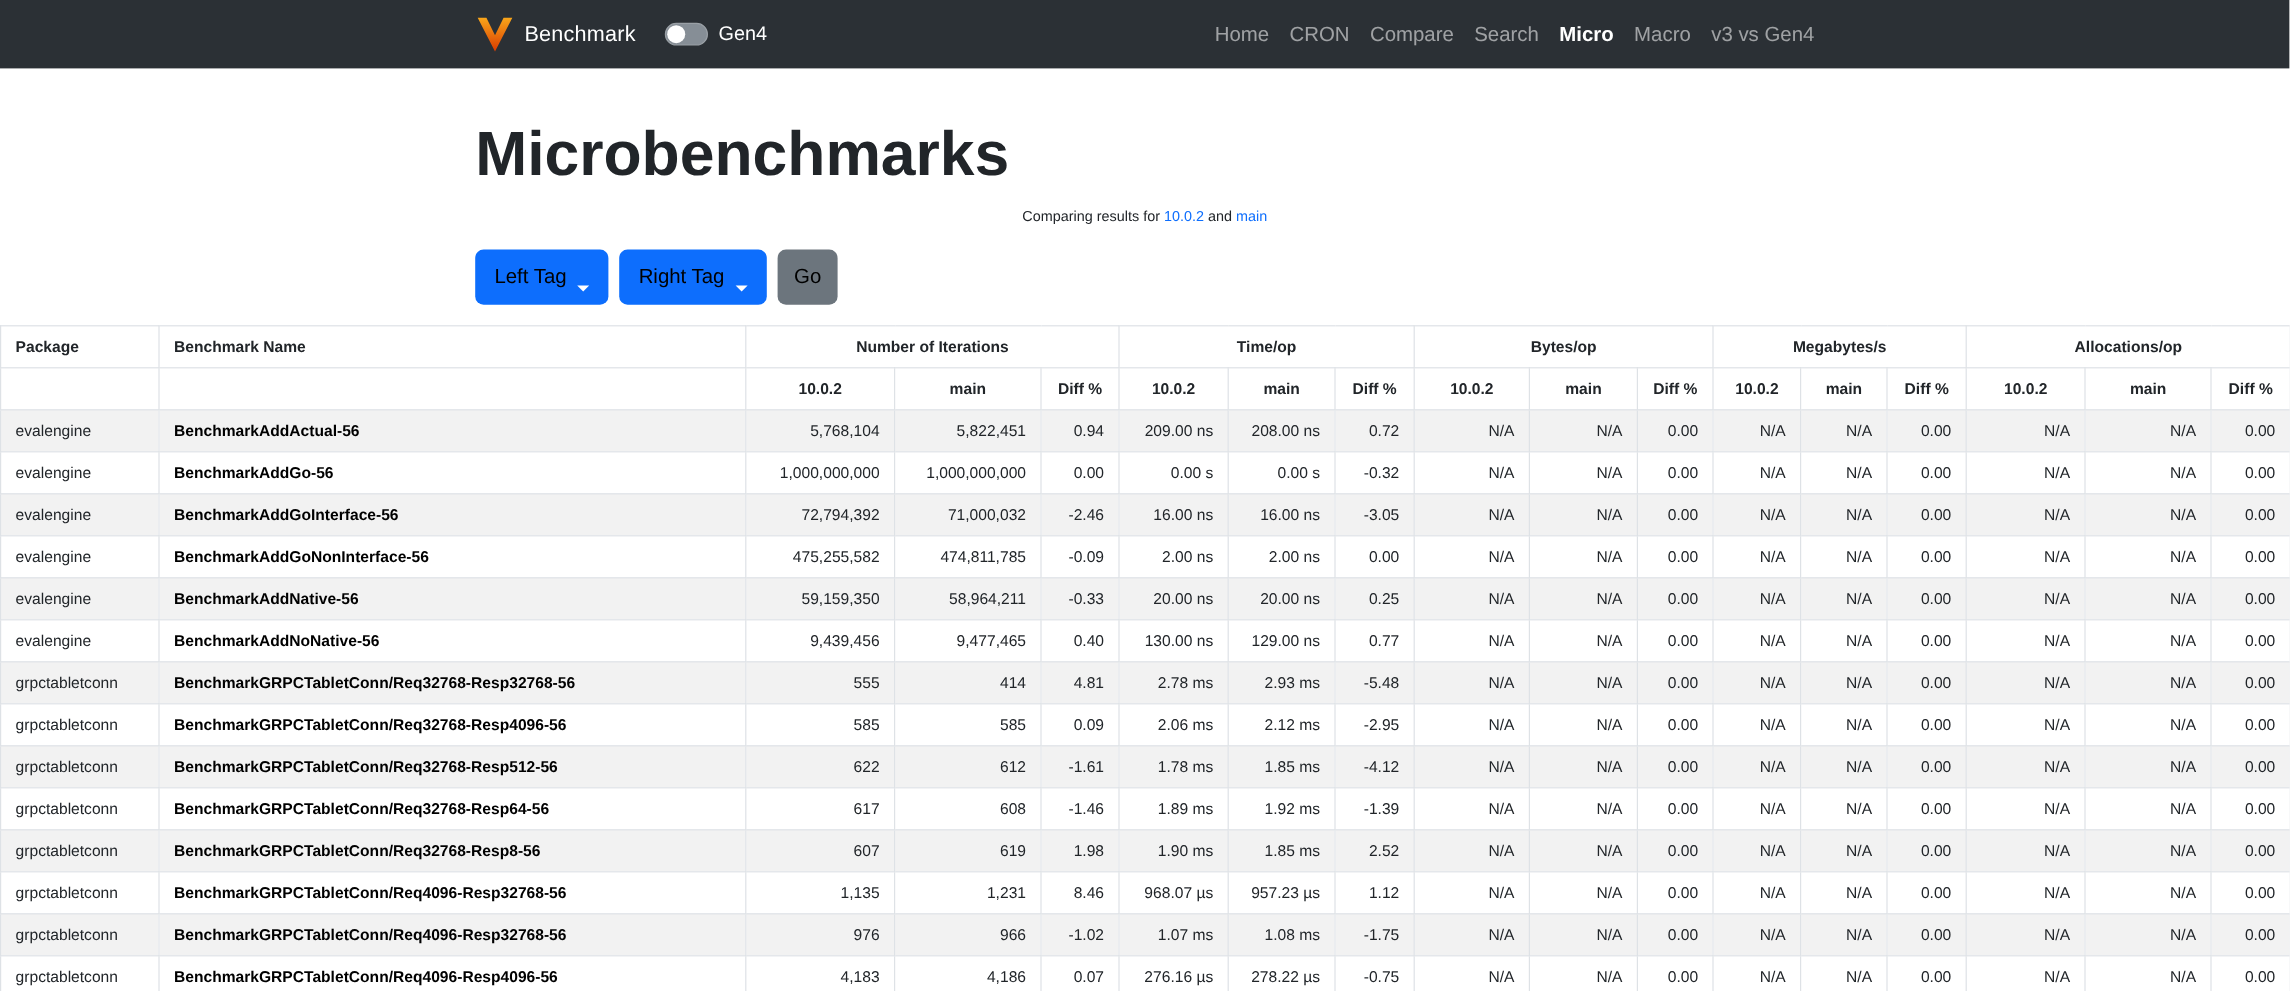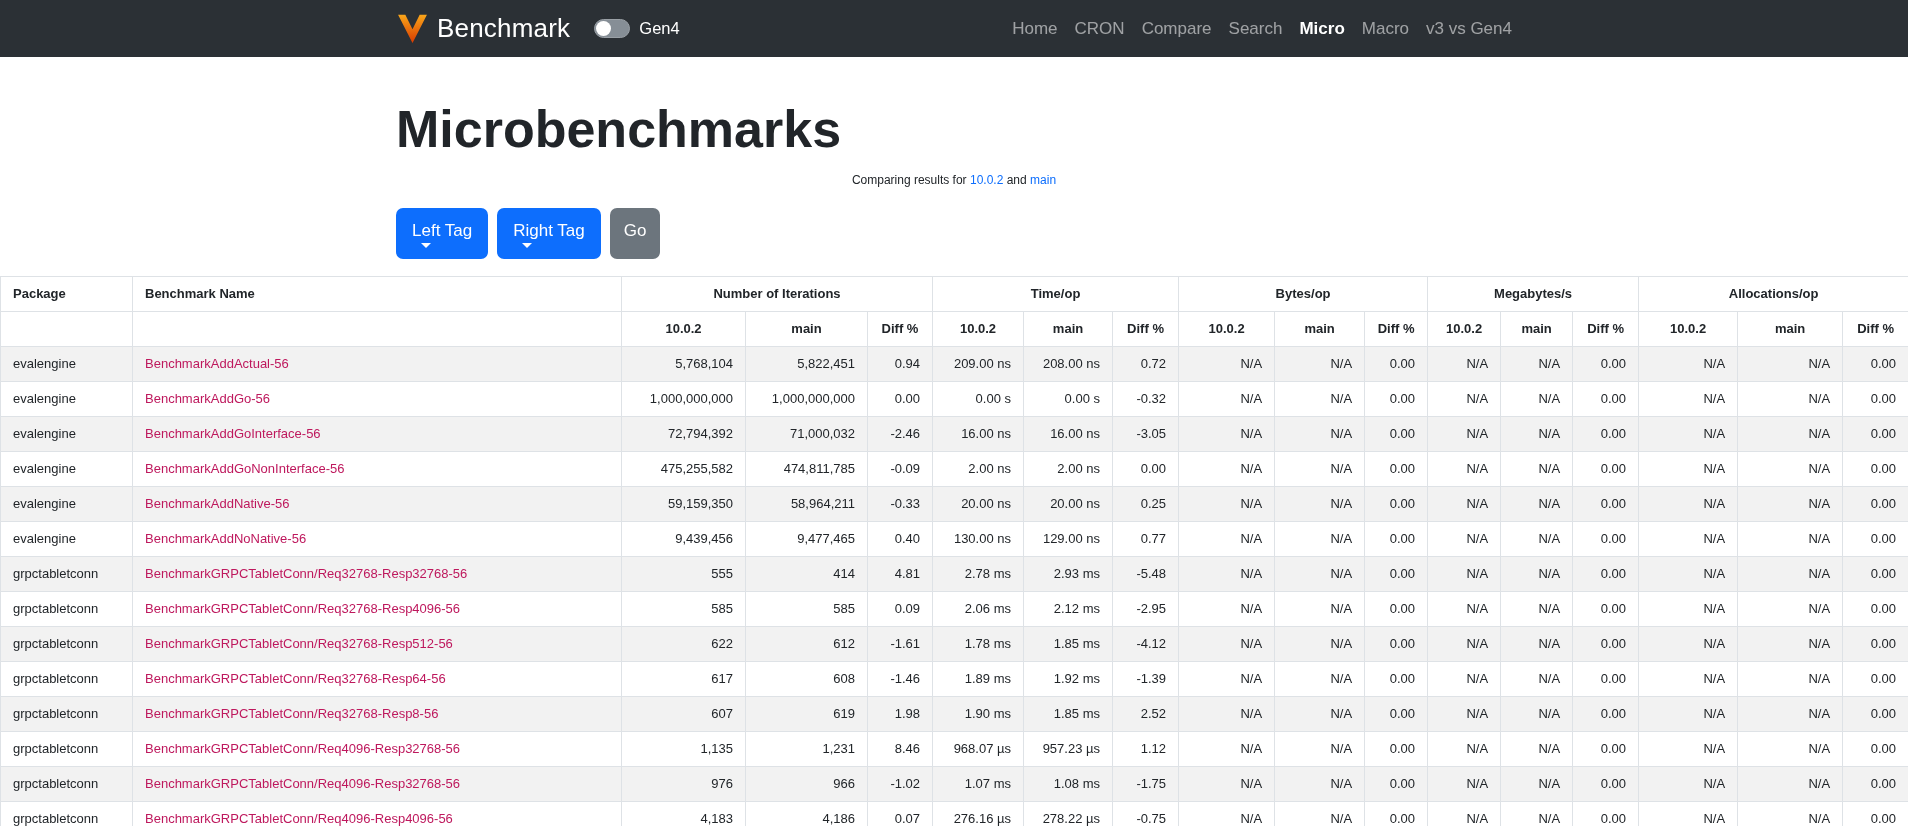--- a/index.html
+++ b/index.html
@@ -25,21 +25,21 @@
     align-items: center;
   }
   .brand {
     display: flex;
     align-items: center;
     gap: 8px;
     cursor: pointer;
   }
   .brand-text {
     color: #ffffff;
-    font-size: 26px;
+    font-size: 18px;
     letter-spacing: 0.2px;
   }
   .switch-wrap {
     display: flex;
     align-items: center;
     gap: 9px;
     margin-left: 24px;
   }
   .switch {
     width: 36px; height: 19px;
@@ -86,24 +86,23 @@
   .subtitle a { color: #0d6efd; text-decoration: none; }
   .toolbar { display: flex; gap: 9px; margin-bottom: 17px; }
   .btn {
     border: none;
     border-radius: 7px;
     font-family: inherit;
     font-size: 17px;
     padding: 11px 16px;
     cursor: pointer;
     display: inline-flex;
-    align-items: flex-start;
-    color: #ffffff;
+    align-items: flex-end;
+    color: #000000;
     line-height: 1.4;
-    flex-direction: column;
   }
   .btn-primary { background: #0d6efd; }
   .btn-secondary { background: #6c757d; padding: 11px 14px; }
   .caret {
     display: inline-block;
     margin-left: 9px;
     width: 0; height: 0;
     border-left: 5px solid transparent;
     border-right: 5px solid transparent;
     border-top: 5.5px solid #ffffff;
@@ -123,21 +122,21 @@
     line-height: 20px;
     overflow: hidden;
     white-space: nowrap;
   }
   table.bench thead th { font-weight: 700; text-align: center; background: #ffffff; }
   table.bench thead th.left { text-align: left; }
   table.bench tbody tr:nth-child(odd) td { background: #f2f2f2; }
   table.bench tbody tr:nth-child(even) td { background: #ffffff; }
   td.num { text-align: right; }
   td.left { text-align: left; }
-  td a { color: #be185d; text-decoration: none; }
+  td a { color: #000000; text-decoration: none; font-weight: bold; }
 </style>
 </head>
 <body>
 
 <nav class="navbar">
   <div class="nav-container">
     <div class="brand">
       <span style="display:inline-flex;">
         <svg width="33" height="33" viewBox="0 0 24 24">
           <defs>

